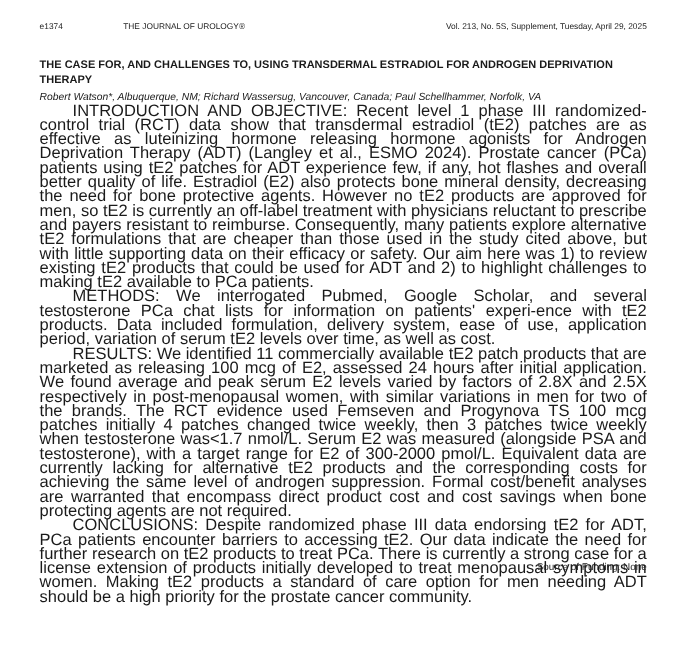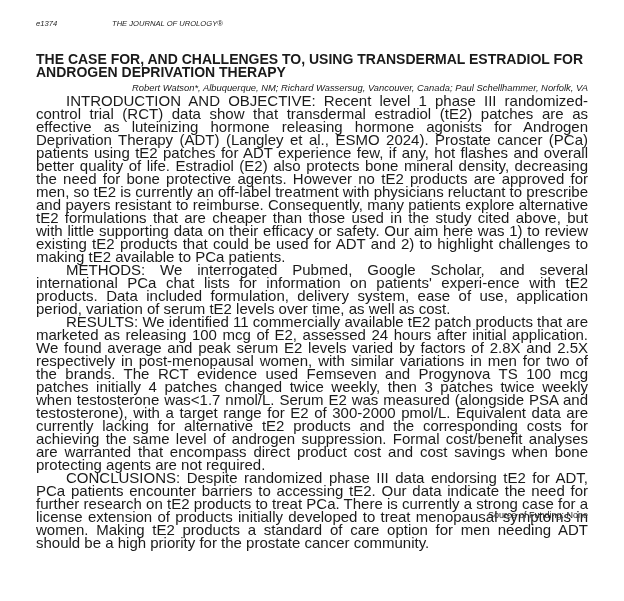--- a/index.html
+++ b/index.html
@@ -17,21 +17,20 @@
     }
     .running-header {
       position: absolute;
       top: 18px;
       left: 36px;
       right: 36px;
       height: 12px;
       font-size: 7.6px;
       line-height: 12px;
       color: #222;
-      font-style: italic;
     }
     .running-header .page-num {
       position: absolute;
       left: 0;
       top: 0;
     }
     .running-header .journal {
       position: absolute;
       left: 48px;
       top: 0;
@@ -49,31 +48,30 @@
       width: 552px;
     }
     .abstract-id {
       font-weight: bold;
       font-size: 9.6px;
       line-height: 13px;
       margin: 0;
     }
     .abstract-title {
       font-weight: bold;
-      font-size: 14px;
+      font-size: 10px;
       line-height: 13px;
       margin: 0;
       text-transform: uppercase;
     }
     .authors {
       font-style: italic;
       font-size: 9.4px;
       line-height: 13px;
       margin: 2px 0 0 0;
-      text-align: right;
     }
     .body-para {
       font-size: 15px;
       line-height: 13px;
       margin: 0;
       text-align: justify;
       text-indent: 30px;
     }
     .body-para:first-of-type {
       margin-top: 6px;
@@ -86,25 +84,26 @@
       line-height: 12px;
       color: #222;
     }
   </style>
 </head>
 <body>
 
 <header class="running-header">
   <span class="page-num">e1374</span>
   <span class="journal">THE JOURNAL OF UROLOGY®</span>
+  <span class="issue">Vol. 213, No. 5S, Supplement, Tuesday, April 29, 2025</span>
 </header>
 
 <article class="abstract">
   <h1 class="abstract-title">THE CASE FOR, AND CHALLENGES TO, USING TRANSDERMAL ESTRADIOL FOR ANDROGEN DEPRIVATION THERAPY</h1>
   <p class="authors">Robert Watson*, Albuquerque, NM; Richard Wassersug, Vancouver, Canada; Paul Schellhammer, Norfolk, VA</p>
 
   <p class="body-para">INTRODUCTION AND OBJECTIVE: Recent level 1 phase III randomized-control trial (RCT) data show that transdermal estradiol (tE2) patches are as effective as luteinizing hormone releasing hormone agonists for Androgen Deprivation Therapy (ADT) (Langley et al., ESMO 2024). Prostate cancer (PCa) patients using tE2 patches for ADT experience few, if any, hot flashes and overall better quality of life. Estradiol (E2) also protects bone mineral density, decreasing the need for bone protective agents. However no tE2 products are approved for men, so tE2 is currently an off-label treatment with physicians reluctant to prescribe and payers resistant to reimburse. Consequently, many patients explore alternative tE2 formulations that are cheaper than those used in the study cited above, but with little supporting data on their efficacy or safety. Our aim here was 1) to review existing tE2 products that could be used for ADT and 2) to highlight challenges to making tE2 available to PCa patients.</p>
-  <p class="body-para">METHODS: We interrogated Pubmed, Google Scholar, and several international PCa chat lists for information on patients' experi-ence with tE2 products. Data included formulation, delivery system, ease of use, application period, variation of serum tE2 levels over time, as well as cost.</p>
+  <p class="body-para">METHODS: We interrogated Pubmed, Google Scholar, and several testosterone PCa chat lists for information on patients' experi-ence with tE2 products. Data included formulation, delivery system, ease of use, application period, variation of serum tE2 levels over time, as well as cost.</p>
   <p class="body-para">RESULTS: We identified 11 commercially available tE2 patch products that are marketed as releasing 100 mcg of E2, assessed 24 hours after initial application. We found average and peak serum E2 levels varied by factors of 2.8X and 2.5X respectively in post-menopausal women, with similar variations in men for two of the brands. The RCT evidence used Femseven and Progynova TS 100 mcg patches initially 4 patches changed twice weekly, then 3 patches twice weekly when testosterone was&lt;1.7 nmol/L. Serum E2 was measured (alongside PSA and testosterone), with a target range for E2 of 300-2000 pmol/L. Equivalent data are currently lacking for alternative tE2 products and the corresponding costs for achieving the same level of androgen suppression. Formal cost/benefit analyses are warranted that encompass direct product cost and cost savings when bone protecting agents are not required.</p>
   <p class="body-para">CONCLUSIONS: Despite randomized phase III data endorsing tE2 for ADT, PCa patients encounter barriers to accessing tE2. Our data indicate the need for further research on tE2 products to treat PCa. There is currently a strong case for a license extension of products initially developed to treat menopausal symptoms in women. Making tE2 products a standard of care option for men needing ADT should be a high priority for the prostate cancer community.</p>
 </article>
 
 <p class="funding">Source of Funding: None</p>
 
 </body></html>

